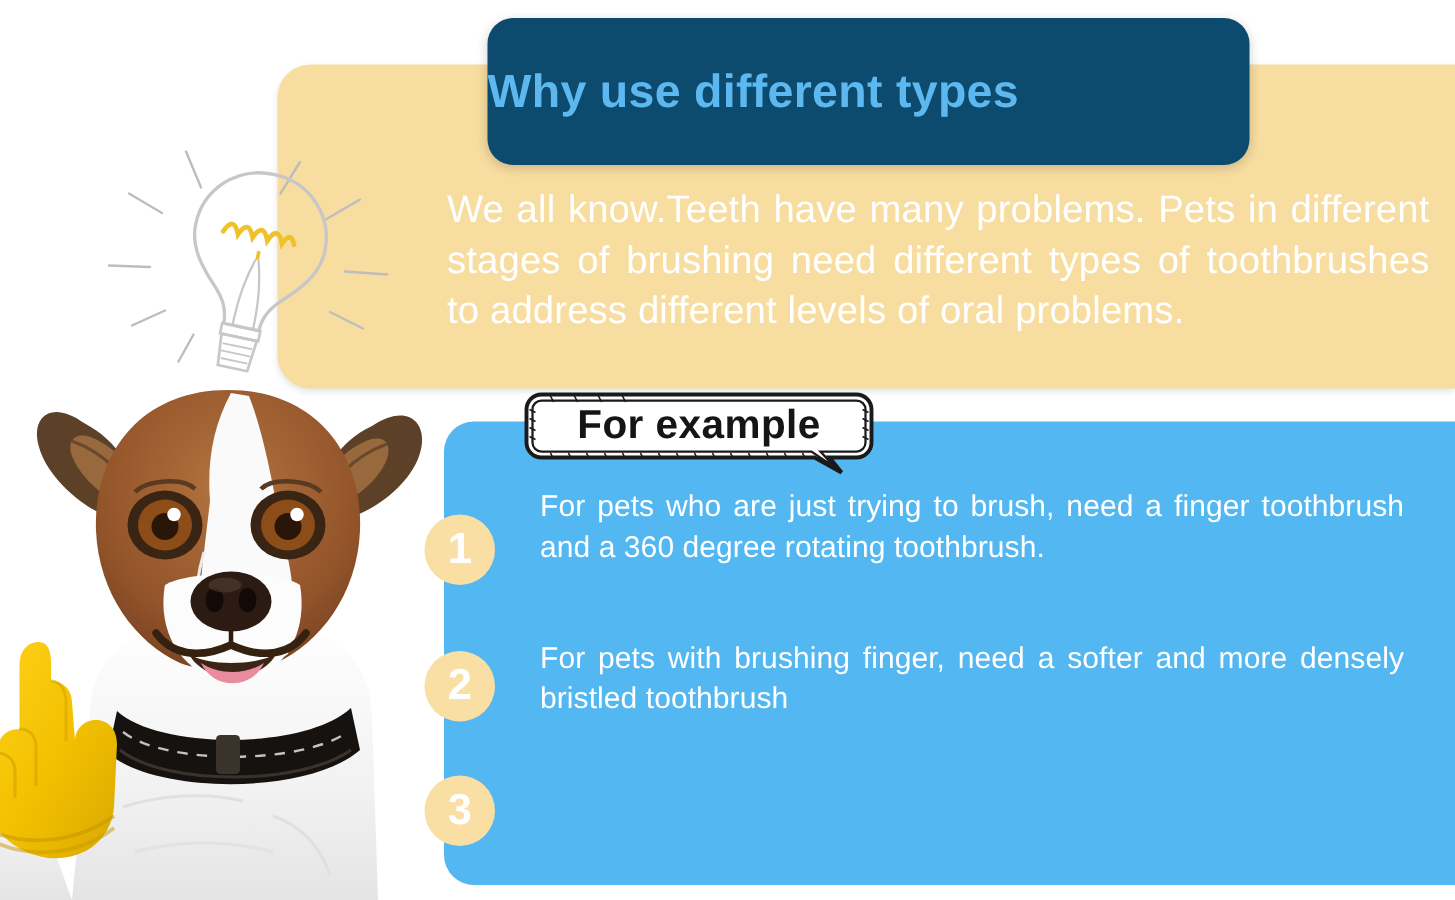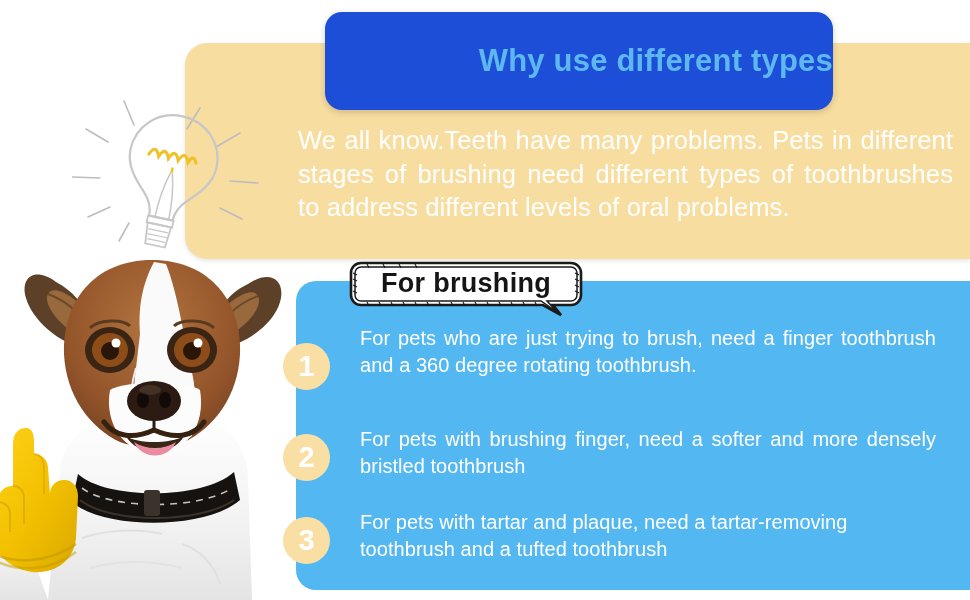--- a/index.html
+++ b/index.html
@@ -44,26 +44,26 @@
     margin-left: 36px;
   }
 
   
   .title-card {
     position: absolute;
     left: 325px;
     top: 12px;
     width: 508px;
     height: 98px;
-    background: #1d4ed8;
+    background: #0c4a6e;
     border-radius: 17px;
     box-shadow: 0 2px 7px rgba(0,0,0,0.18);
     display: flex;
     align-items: center;
-    justify-content: flex-end;
+    justify-content: flex-start;
     z-index: 6;
   }
   .title-text {
     color: #5cb8ef;
     font-size: 31px;
     font-weight: bold;
     line-height: 1.22;
     text-align: center;
     letter-spacing: 0.2px;
   }
@@ -258,38 +258,37 @@
           <line x1="152" y1="43" x2="154" y2="47"></line>
         <line x1="164" y1="43" x2="166" y2="47"></line>
           <line x1="176" y1="43" x2="178" y2="47"></line>
         <line x1="188" y1="43" x2="190" y2="47"></line>
         <line x1="20" y1="5" x2="22" y2="9"></line>
           <line x1="36" y1="5" x2="38" y2="9"></line>
         <line x1="52" y1="5" x2="54" y2="9"></line>
           <line x1="68" y1="5" x2="70" y2="9"></line>
       </g>
     </svg>
-    <div class="bubble-label">For brushing</div>
+    <div class="bubble-label">For example</div>
   </div>
 
   <div class="list-area">
 
     <div class="list-item i1">
       <div class="badge">1</div>
       <div class="item-text">For pets who are just trying to brush, need a finger toothbrush and a 360 degree rotating toothbrush.</div>
     </div>
 
     <div class="list-item i2">
       <div class="badge">2</div>
       <div class="item-text">For pets with brushing finger, need a softer and more densely bristled toothbrush</div>
     </div>
 
     <div class="list-item i3">
       <div class="badge">3</div>
-      <div class="item-text no-just">For pets with tartar and plaque, need a tartar-removing toothbrush and a tufted toothbrush</div>
     </div>
 
   </div>
 
   <div class="dog-wrap">
     <svg width="330" height="362" viewBox="0 0 330 362" xmlns="http://www.w3.org/2000/svg">
       <defs>
         <radialGradient id="headBrown" cx="50%" cy="35%" r="70%">
           <stop offset="0%" stop-color="#b2743f"></stop>
           <stop offset="70%" stop-color="#93542a"></stop>

